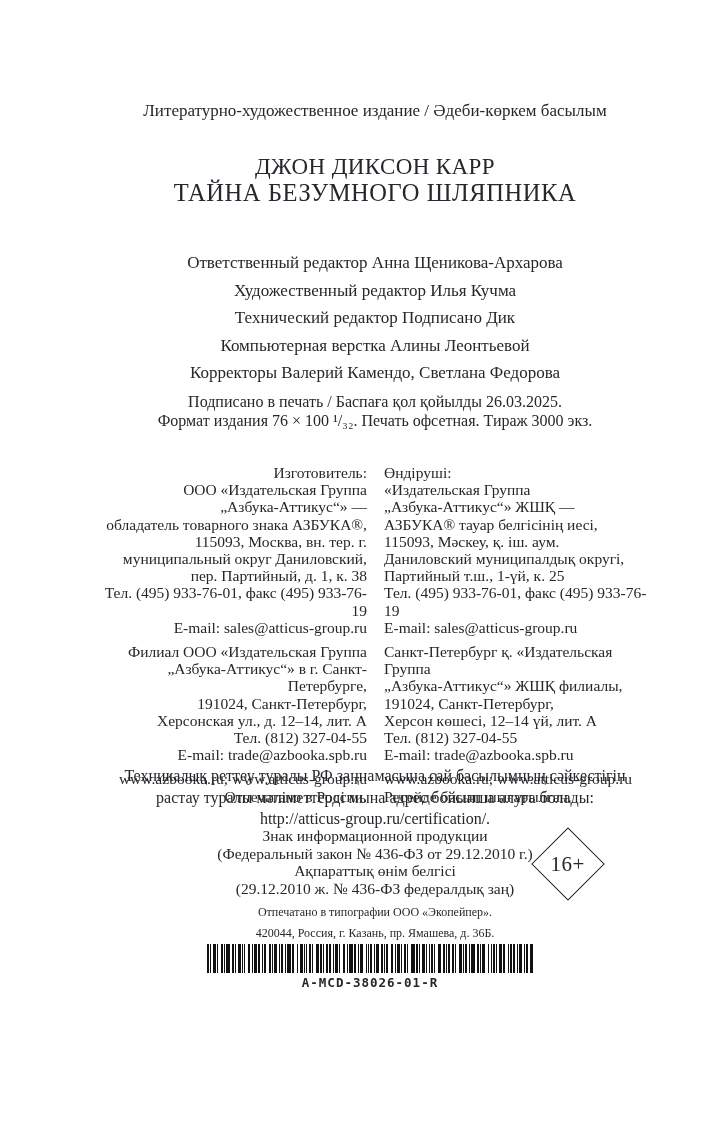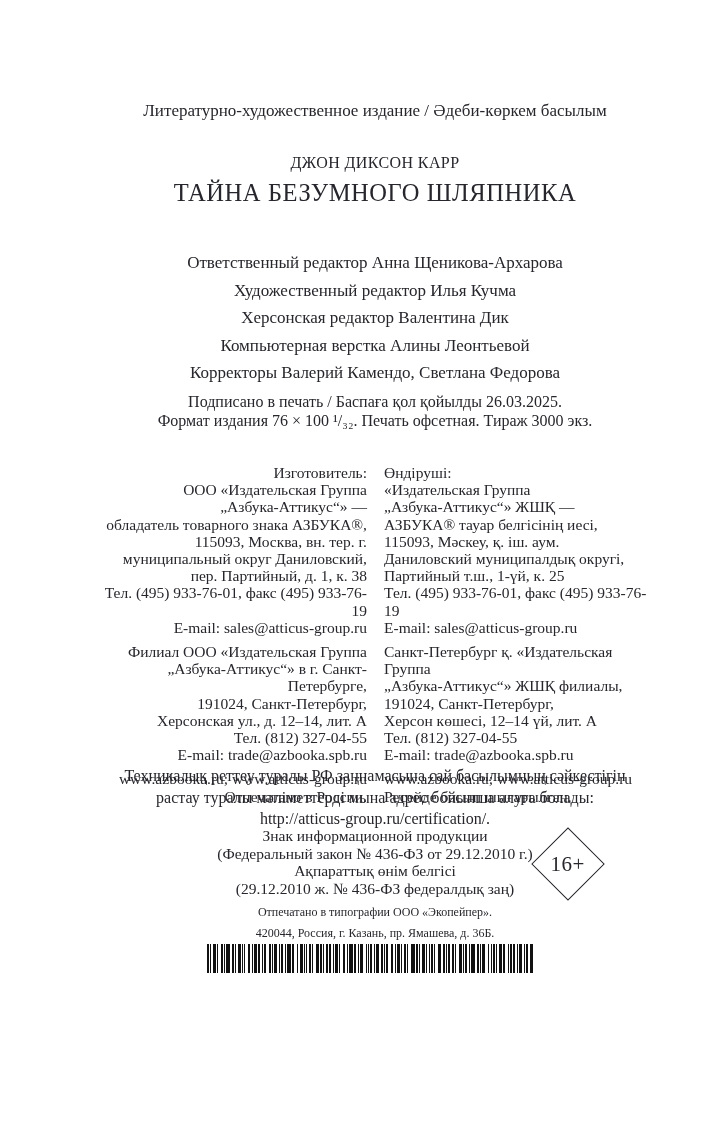--- a/index.html
+++ b/index.html
@@ -7,21 +7,21 @@
     position:relative;
     width:709px;height:1122px;
     margin:0 auto;
     background:#ffffff;
     font-family:"Liberation Serif","DejaVu Serif",serif;
     color:#26262c;
     overflow:hidden;
   }
   .content{position:absolute;left:97px;top:0;width:556px;text-align:center;}
   .edition{position:absolute;left:0;top:101px;width:100%;font-size:17px;}
-  .author{position:absolute;left:0;top:154px;width:100%;font-size:16px;letter-spacing:.4px;}
+  .author{position:absolute;left:0;top:154px;width:100%;font-size:23px;letter-spacing:.4px;}
   .title{position:absolute;left:0;top:179px;width:100%;font-size:24.5px;letter-spacing:.6px;}
   .credits{position:absolute;left:0;top:249px;width:100%;font-size:17px;line-height:27.5px;}
   .printinfo{position:absolute;left:0;top:393px;width:100%;font-size:16px;line-height:18.7px;}
   .cols{position:absolute;left:0;top:464px;width:100%;}
   .col{position:absolute;top:0;font-size:15.5px;line-height:17.2px;}
   .col-left{left:0;width:270px;text-align:right;}
   .col-right{left:287px;width:273px;text-align:left;}
   .blk{margin:0 0 7px 0;}
   .cert{position:absolute;left:0;top:765px;width:100%;font-size:16px;line-height:21.7px;}
   .infosign{position:absolute;left:0;top:827px;width:100%;font-size:15.5px;line-height:17.7px;}
@@ -48,21 +48,21 @@
 <div class="page">
   <div class="content">
 
     <div class="edition">Литературно-художественное издание / Әдеби-көркем басылым</div>
     <div class="author">ДЖОН ДИКСОН КАРР</div>
     <div class="title">ТАЙНА БЕЗУМНОГО ШЛЯПНИКА</div>
 
     <div class="credits">
         <div>Ответственный редактор Анна Щеникова-Архарова</div>
         <div>Художественный редактор Илья Кучма</div>
-        <div>Херсонская редактор Валентина Дик</div>
+        <div>Технический редактор Подписано Дик</div>
         <div>Компьютерная верстка Алины Леонтьевой</div>
         <div>Корректоры Валерий Камендо, Светлана Федорова</div>
       </div>
 
     <div class="printinfo">
         <div>Подписано в печать / Баспаға қол қойылды 26.03.2025.</div>
         <div>Формат издания 76 × 100 ¹/₃₂. Печать офсетная. Тираж 3000 экз.</div>
       </div>
 
     <div class="cols">
@@ -232,16 +232,17 @@
           <i style="left:296px;width:2px"></i>
           <i style="left:301px;width:1px"></i>
           <i style="left:303px;width:2px"></i>
           <i style="left:306px;width:2px"></i>
           <i style="left:310px;width:1px"></i>
           <i style="left:312px;width:3px"></i>
           <i style="left:317px;width:1px"></i>
           <i style="left:319px;width:2px"></i>
           <i style="left:323px;width:3px"></i>
         </div>
+      <div class="barcode-label">A-MCD-38026-01-R</div>
     </div>
 
   </div>
 </div>
 
 </body></html>

